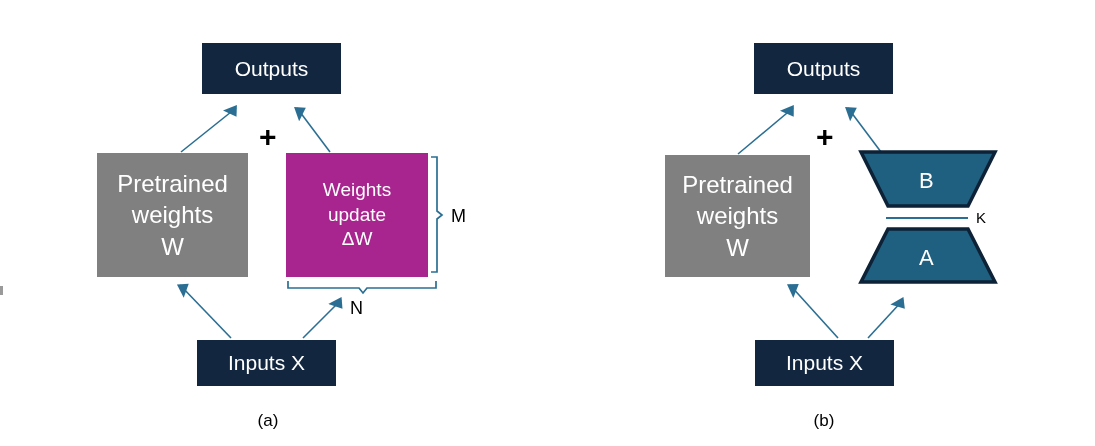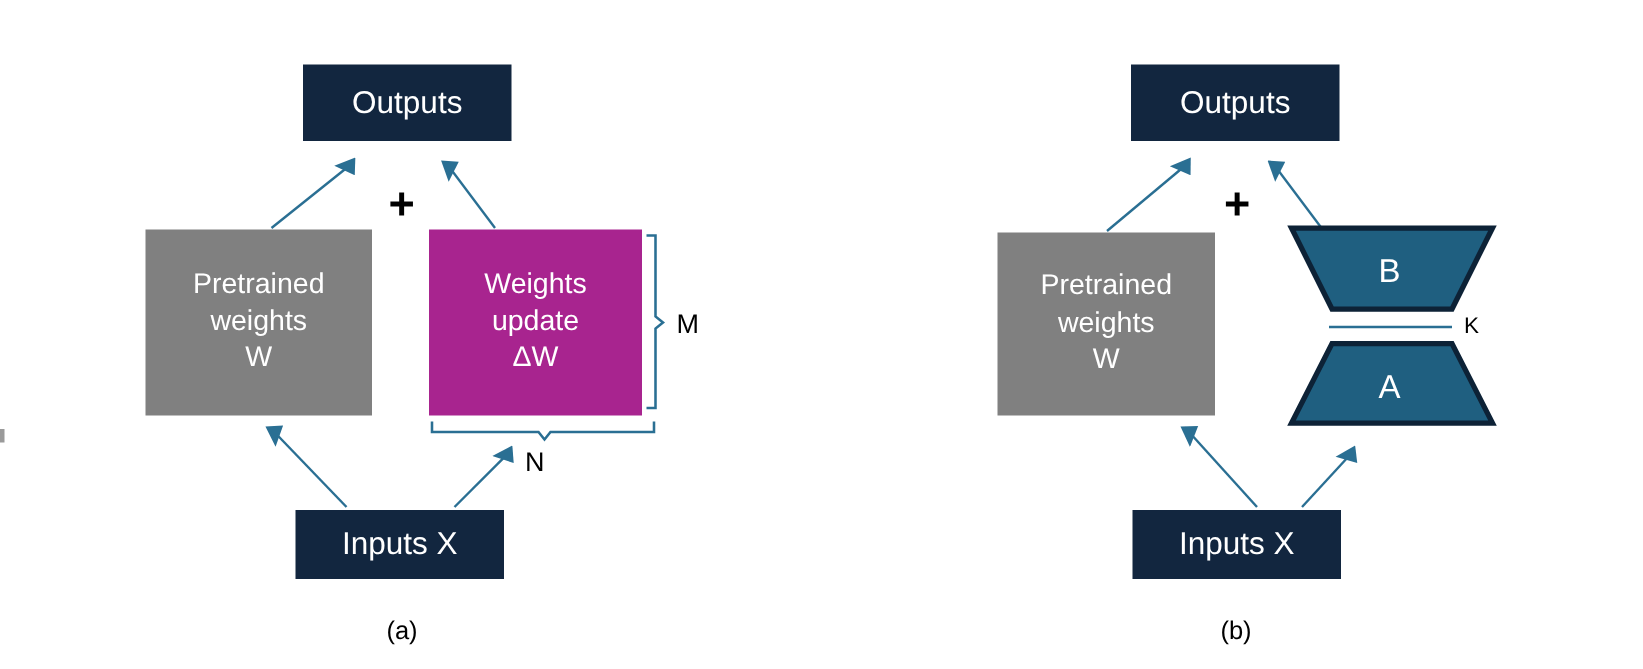--- a/index.html
+++ b/index.html
@@ -39,21 +39,21 @@
     text-align: center;
     line-height: 1.30;
     box-sizing: border-box;
   }
   .node-dark {
     background: #12263f;
     font-size: 21px;
   }
   .node-gray {
     background: #808080;
-    font-size: 19px;
+    font-size: 24px;
   }
   .node-magenta {
     background: #a8248f;
     font-size: 19px;
   }
   .node .line { display: block; }
 
   .plus-sign {
     position: absolute;
     color: #000000;

